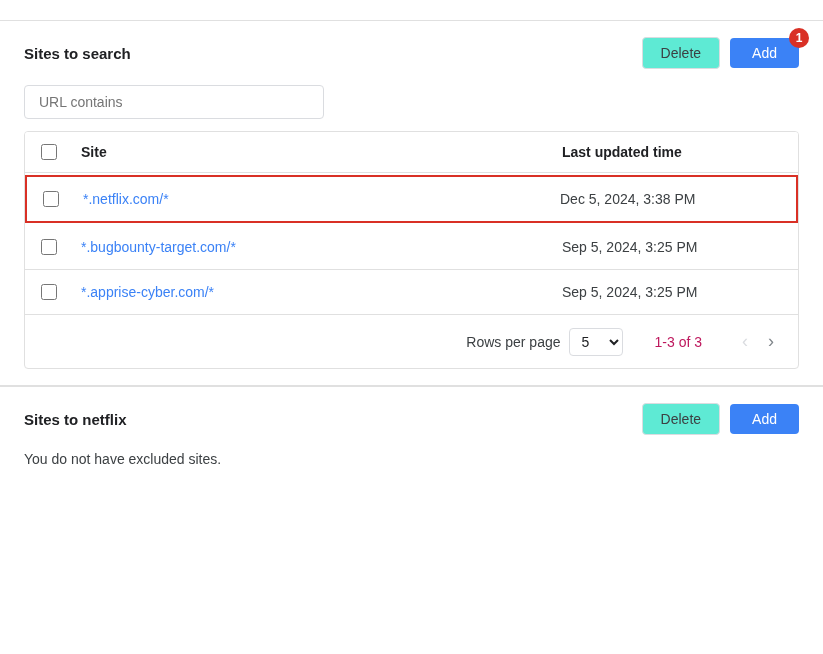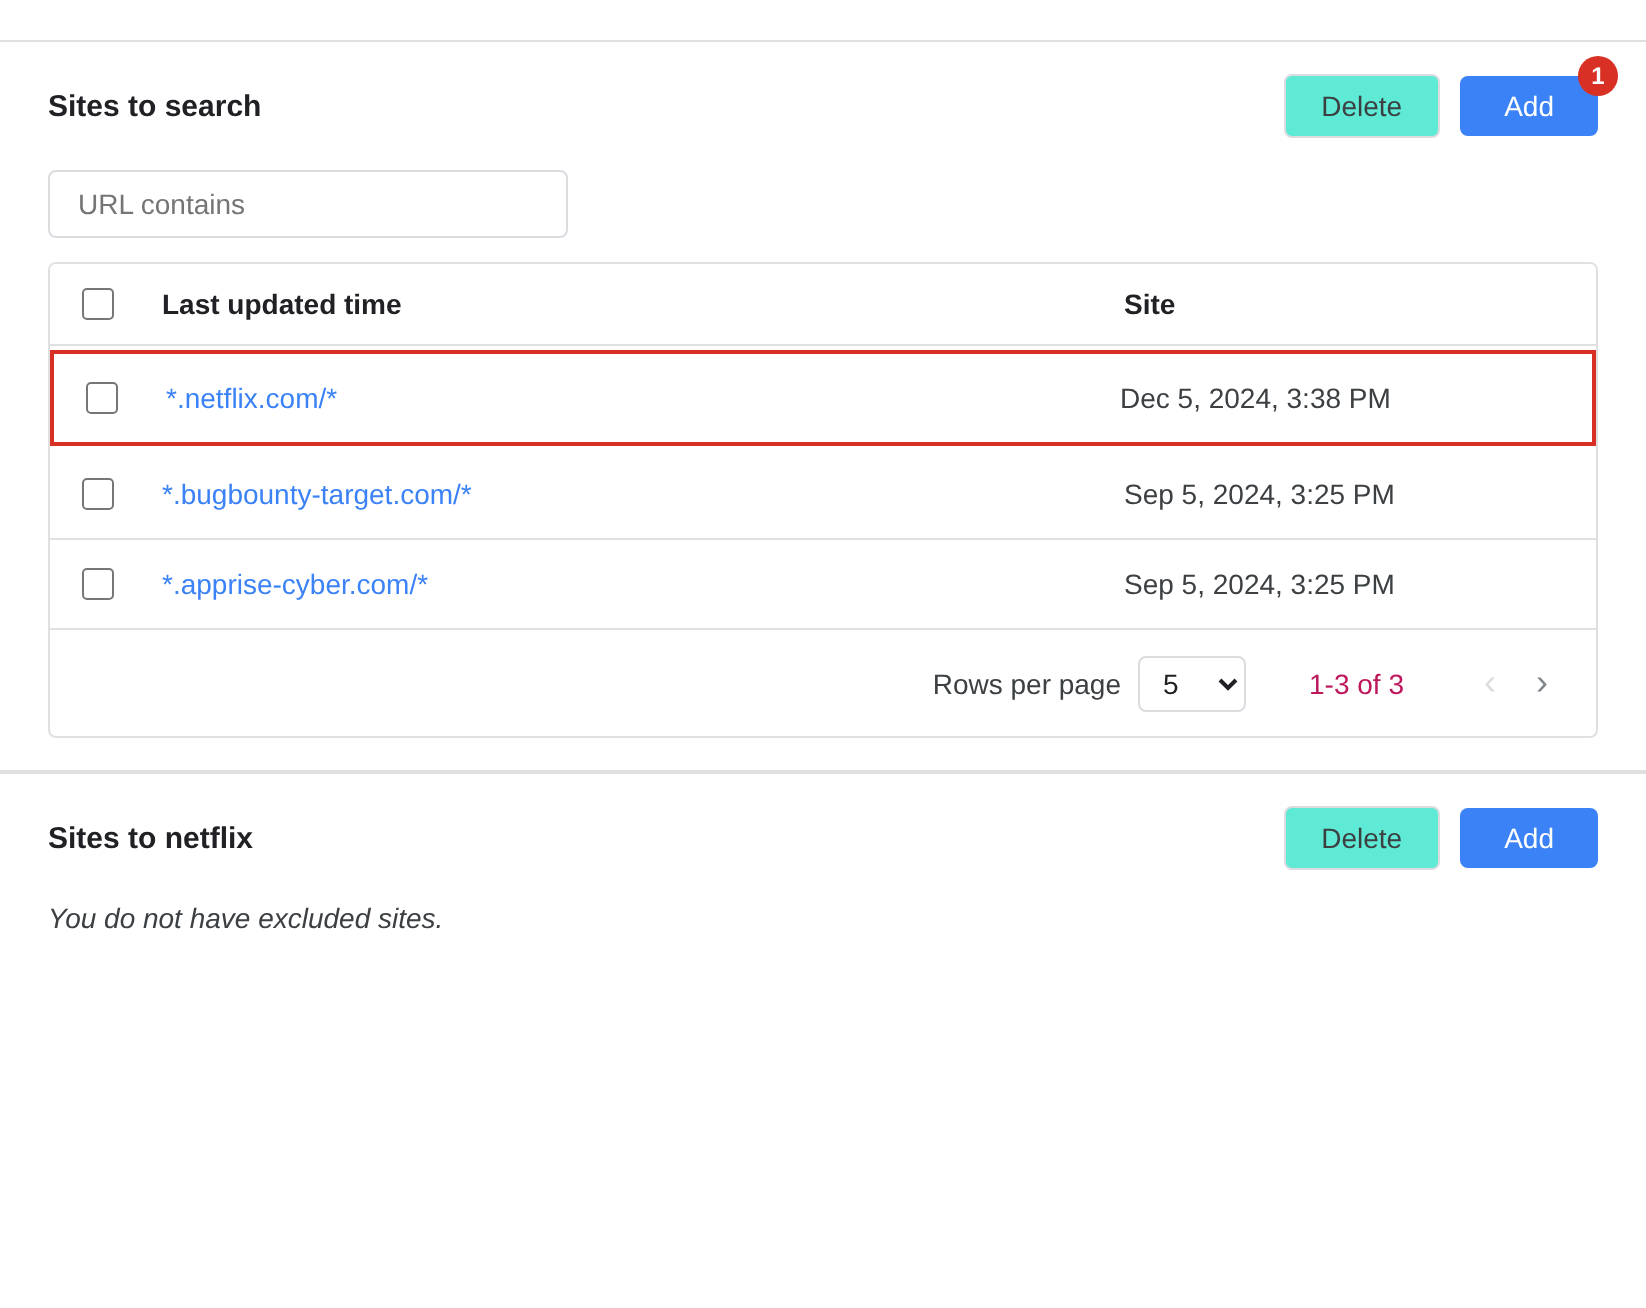--- a/index.html
+++ b/index.html
@@ -82,21 +82,21 @@
       justify-content: space-between;
       margin-bottom: 12px;
     }
 
     .filter-input {
       border: 1px solid #dadce0;
       border-radius: 4px;
       padding: 8px 14px;
       font-size: 14px;
       color: #80868b;
-      width: 260px;
+      width: 300px;
       outline: none;
     }
 
     .filter-buttons {
       display: flex;
       gap: 10px;
     }
 
     .btn-clear-filter {
       border: 1px solid #dadce0;
@@ -236,21 +236,20 @@
     }
 
     .section-exclude {
       padding: 16px 24px;
     }
 
     .excluded-text {
       color: #3c4043;
       font-size: 14px;
       margin-top: 8px;
-      font-style: italic;
     }
 
     .top-divider {
       border: none;
       border-top: 1px solid #e0e0e0;
       margin: 0;
     }
   </style>
 </head>
 <body>
@@ -272,22 +271,22 @@
   <div class="filter-row">
     <input type="text" class="filter-input" placeholder="URL contains" style="">
   </div>
 
   <div class="table-container">
 
     <div class="table-header">
       <div class="checkbox-cell">
         <input type="checkbox" style="">
       </div>
+      <div class="table-header-cell">Site</div>
       <div class="table-header-cell">Last updated time</div>
-      <div class="table-header-cell">Site</div>
     </div>
 
     <div class="table-row highlighted" style="border:2px solid #d93025; display:grid; grid-template-columns:40px 1fr 220px; padding:14px 16px; align-items:center;">
       <div class="checkbox-cell">
         <input type="checkbox" style="">
       </div>
       <div>
         <a href="#" class="site-link">*.netflix.com/*</a>
       </div>
       <div class="timestamp-cell">Dec 5, 2024, 3:38 PM</div>

